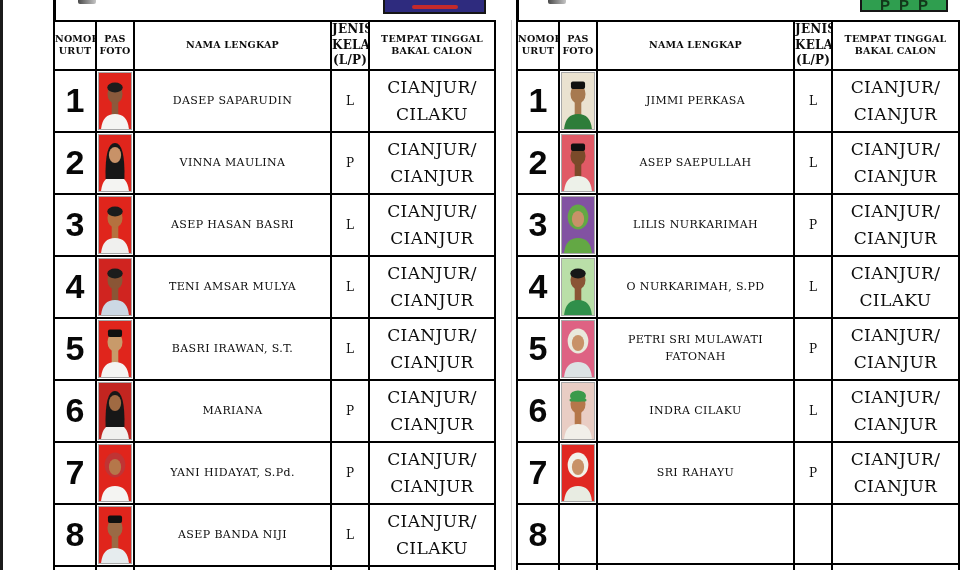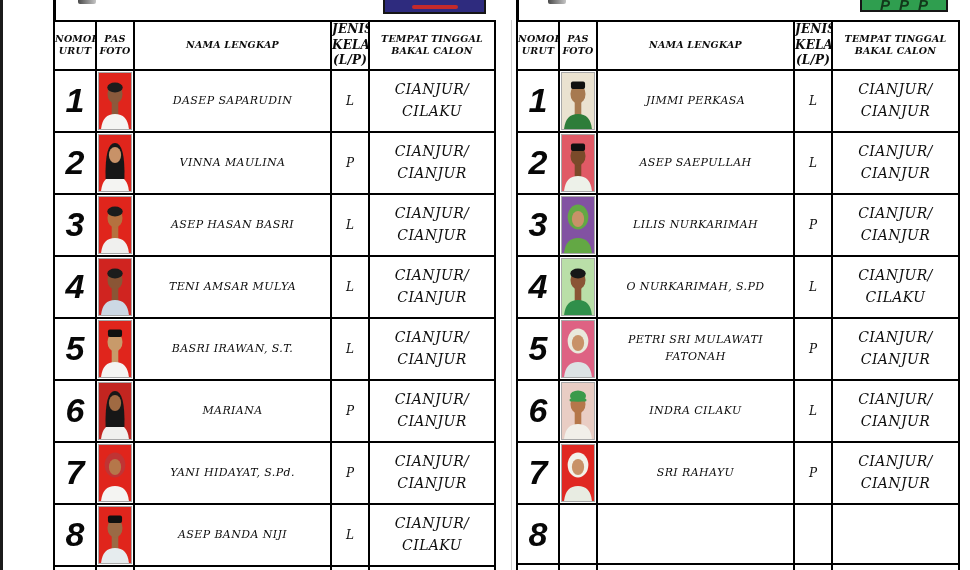--- a/index.html
+++ b/index.html
@@ -1,17 +1,17 @@
 <!DOCTYPE html>
 <html><head>
 <meta charset="utf-8">
 <style>
   html,body{margin:0;padding:0;background:#fff;}
   .canvas{position:relative;width:970px;height:570px;background:#fff;overflow:hidden;
-          font-family:"DejaVu Serif",serif;color:#0c0c0c;font-style:italic;}
+          font-family:"DejaVu Serif",serif;color:#0c0c0c;}
 
   .edge-line{position:absolute;left:0;top:0;width:3px;height:570px;background:#1b1b1b;}
   .thin-line{position:absolute;left:511px;top:20px;width:1px;height:550px;background:#cfcfcf;}
 
   .pre-border{position:absolute;top:0;width:3px;height:22px;background:#000;}
   .pre-border.pb-left{left:53px;}
   .pre-border.pb-right{left:516px;}
 
   .glyph{position:absolute;top:0;height:4px;width:18px;
          background:linear-gradient(90deg,#4a4a4a,#c5c5c5);border-radius:0 0 2px 2px;}
@@ -30,21 +30,21 @@
   table.cand.t-left{left:53px;width:441px;}
   table.cand.t-right{left:516px;width:442px;}
   .cand th,.cand td{border:2px solid #000;text-align:center;vertical-align:middle;padding:0;overflow:hidden;}
   .cand thead tr{height:19px;}
   .cand tbody tr{height:60.5px;}
   .cand th{font-weight:bold;font-size:9.5px;line-height:1.3;white-space:pre-line;letter-spacing:.2px;}
   .cand th.c-kelamin{font-size:12px;margin-top:44px;}
   td.c-no{font-family:"Liberation Sans",sans-serif;font-weight:bold;font-size:34px;color:#070707;}
   td.c-name{font-size:11px;letter-spacing:.4px;white-space:pre-line;line-height:1.5;}
   td.c-gender{font-size:12px;}
-  td.c-res{font-size:14px;letter-spacing:.4px;white-space:pre-line;line-height:1.55;}
+  td.c-res{font-size:17px;letter-spacing:.4px;white-space:pre-line;line-height:1.55;}
   .photo{width:34px;height:58px;margin:1px auto;border:1px solid #a8a8a8;box-sizing:border-box;}
   .photo svg{display:block;}
 </style>
 </head>
 <body>
 
 <div class="canvas">
 
   <div class="edge-line"></div>
   <div class="thin-line"></div>

